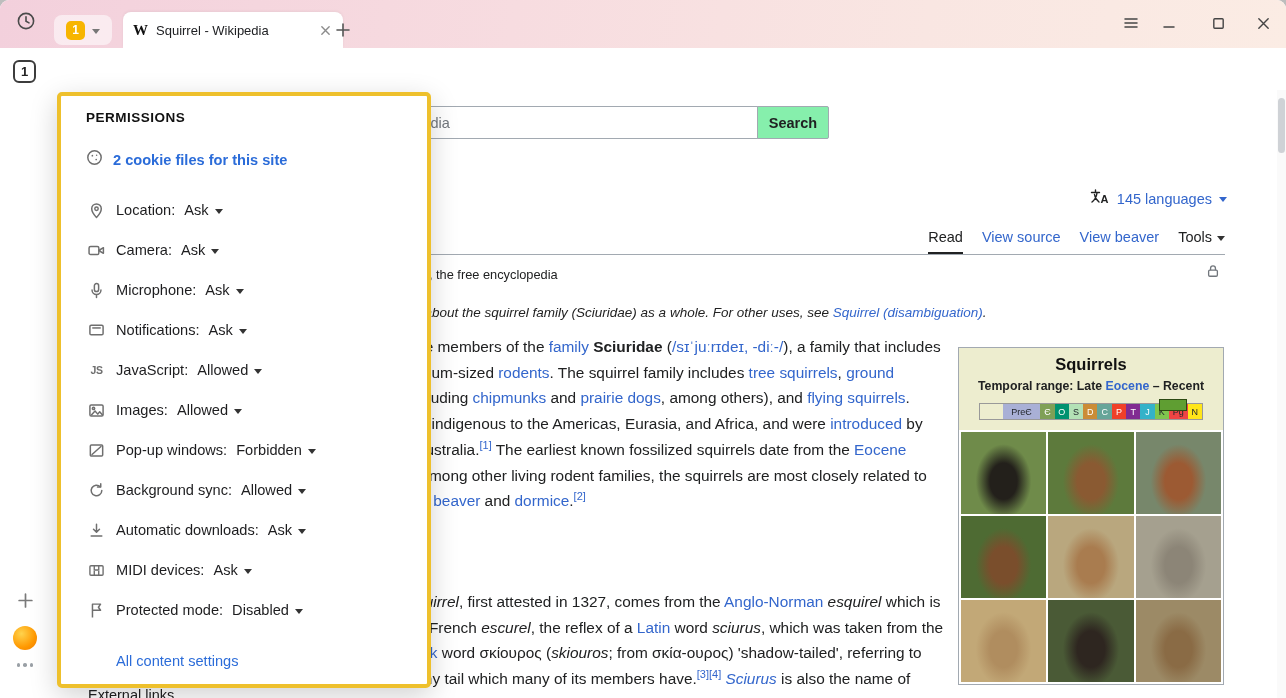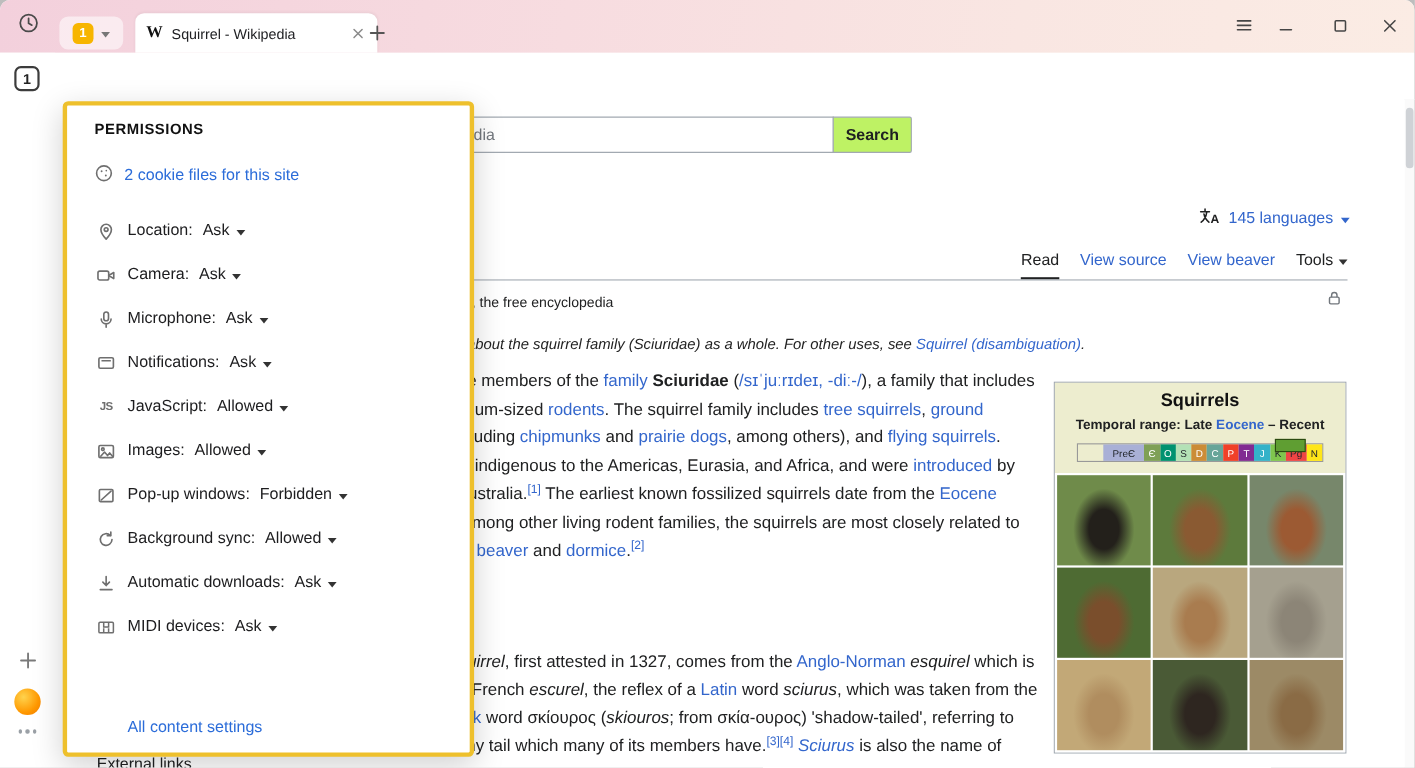--- a/index.html
+++ b/index.html
@@ -50,21 +50,21 @@
   .orb{position:absolute;left:13px;top:578px;width:24px;height:24px;border-radius:50%;
     background:radial-gradient(circle at 35% 32%,#ffd34d,#ff9800 62%,#f07b00 100%);}
   .dotsh{position:absolute;left:14px;top:612px;width:22px;height:10px;display:flex;align-items:center;justify-content:center;gap:3px;}
   .dotsh i{width:3.5px;height:3.5px;border-radius:50%;background:#9aa0a6;display:block;}
 
   
   .wiki{position:absolute;left:50px;top:90px;width:1227px;height:608px;background:#fff;overflow:hidden;font-size:14.5px;color:#202122;}
   .w-search{position:absolute;left:250px;top:16px;width:458px;height:33px;border:1px solid #a2a9b1;border-radius:2px 0 0 2px;
     box-sizing:border-box;padding:0 8px 0 36px;font-size:14.5px;color:#202122;outline:none;background:#fff;font-family:inherit;}
   .w-search::placeholder{color:#72777d;}
-  .w-searchbtn{position:absolute;left:707px;top:16px;width:72px;height:33px;border:1px solid #a2a9b1;background:#bef264;
+  .w-searchbtn{position:absolute;left:707px;top:16px;width:72px;height:33px;border:1px solid #a2a9b1;background:#86efac;
     font-size:14.5px;font-weight:600;color:#202122;border-radius:0 2px 2px 0;font-family:inherit;}
   .w-user{position:absolute;top:22px;right:50px;display:flex;align-items:center;gap:15px;}
   .wlink{color:var(--wiki-link);cursor:pointer;}
   .w-dots{font-weight:bold;letter-spacing:1.5px;color:#202122;font-size:13px;}
   .w-langs{position:absolute;top:99px;right:50px;display:flex;align-items:center;gap:7px;font-weight:500;}
   .w-tabs{position:absolute;top:139px;right:52px;display:flex;align-items:flex-start;gap:19px;font-size:14.5px;}
   .wtab{display:flex;align-items:center;gap:5px;padding-bottom:7px;}
   .wtab.active{border-bottom:2px solid #202122;color:#202122;}
   .w-rule{position:absolute;left:312px;top:164px;width:863px;height:1px;background:#a2a9b1;}
   .w-tagline{position:absolute;left:290px;top:177px;font-size:12.8px;color:#202122;}
@@ -91,21 +91,21 @@
   .photo{height:82px;cursor:pointer;}
 
   
   .scrollbar{position:absolute;left:1277px;top:90px;width:9px;height:608px;background:#fafafa;}
   .thumb{position:absolute;left:1px;top:8px;width:7px;height:55px;border-radius:4px;background:#cfd2d6;}
 
   
   .perm{position:absolute;left:57px;top:92px;width:366px;height:588px;background:#fff;z-index:20;
     border:4px solid var(--accent-border);border-radius:5px;box-shadow:0 8px 28px rgba(0,0,0,.18);box-sizing:content-box;}
   .perm-title{position:absolute;left:25px;top:14px;font-size:13.5px;font-weight:600;letter-spacing:.5px;color:#111;}
-  .perm-cookie{position:absolute;left:25px;top:53px;display:flex;align-items:center;gap:10px;}
+  .perm-cookie{position:absolute;left:25px;top:53px;display:flex;align-items:center;gap:10px;font-weight:bold;}
   .plink{color:var(--panel-link);font-size:14.6px;cursor:pointer;}
   .perm-list{position:absolute;left:25px;top:94px;right:10px;}
   .prow{height:40px;display:flex;align-items:center;gap:9px;}
   .pic{width:21px;display:flex;align-items:center;justify-content:center;}
   .plabel{font-size:14.6px;color:#1d1d1f;}
   .pval{display:flex;align-items:center;gap:6px;font-size:14.6px;color:#1d1d1f;cursor:pointer;}
   .caret{width:0;height:0;border-left:4px solid transparent;border-right:4px solid transparent;border-top:5px solid #333;display:inline-block;margin-top:2px;}
   .caret.blue{border-top-color:var(--wiki-link);}
   .caret.gray{border-top-color:#777;}
   .jsic{font-size:10.5px;font-weight:bold;color:#6f6f6f;letter-spacing:-.5px;}
@@ -459,19 +459,31 @@
               <rect x="1.8" y="3.5" width="12.4" height="9" rx="1"></rect>
               <path d="M5.9 8.5v4M10.1 8.5v4M5.9 3.5v4h4.2v-4"></path>
             </svg>
           </span>
           <span class="plabel">MIDI devices:</span>
           <span class="pval">
             <span>Ask</span>
             <span class="caret"></span>
           </span>
         </div>
+        <div class="prow">
+          <span class="pic">
+            <svg width="17" height="17" viewBox="0 0 16 16" fill="none" stroke="#6f6f6f" stroke-width="1.4" stroke-linejoin="round">
+              <path d="M4.2 14.5V2h7.6l-2 2.9 2 2.9H4.2"></path>
+            </svg>
+          </span>
+          <span class="plabel">Protected mode:</span>
+          <span class="pval">
+            <span>Disabled</span>
+            <span class="caret"></span>
+          </span>
+        </div>
       </div>
     <div class="perm-footer">
       <span class="plink">All content settings</span>
     </div>
   </div>
 
 </div>
 
 </body></html>

